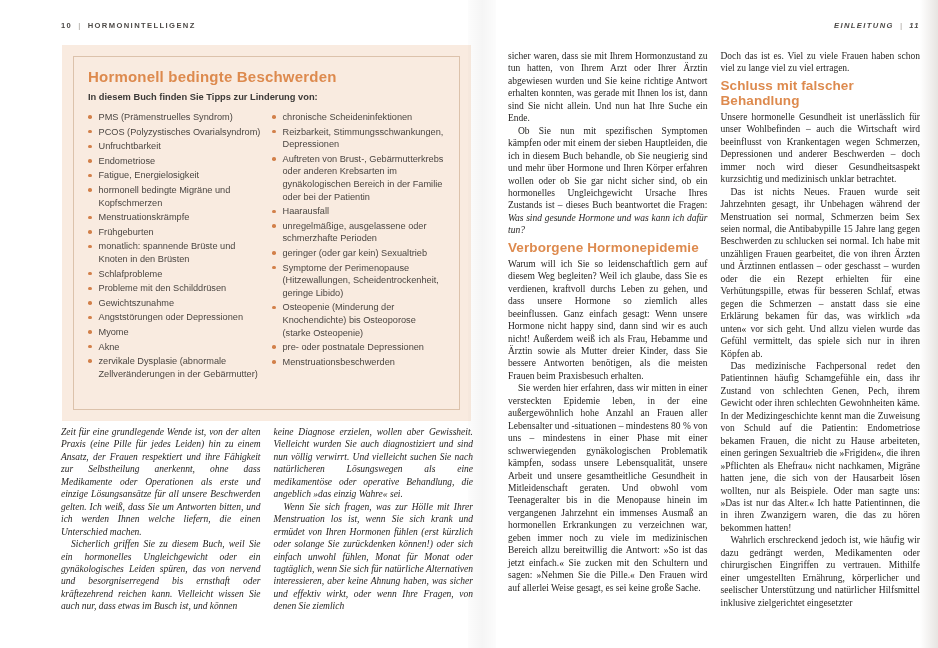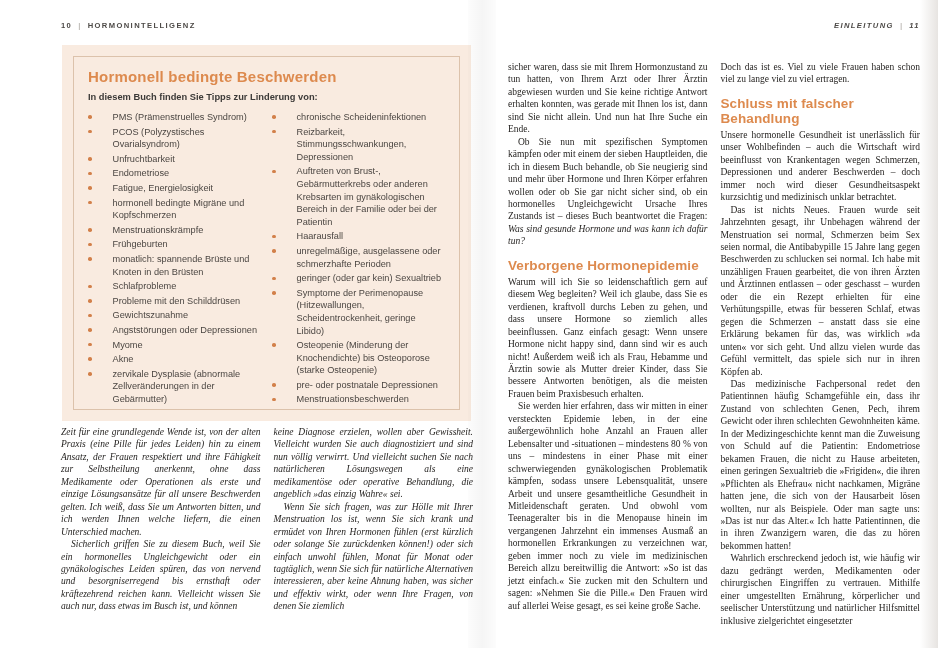--- a/index.html
+++ b/index.html
@@ -42,43 +42,43 @@
     font-family:"Liberation Sans","DejaVu Sans",sans-serif;
   }
   .box-title {
     margin:1px 0 6px; font-size:15px; font-weight:700; letter-spacing:0.2px;
     color:#dd8a4e;
   }
   .box-intro { font-size:9.3px; font-weight:700; color:#3c3a38; line-height:13px; }
   .box-cols { display:flex; gap:11px; margin-top:7px; }
   .box-cols ul { list-style:none; margin:0; padding:0; flex:1; min-width:0; }
   .box-cols li {
-    display:flex; gap:21px; font-size:9.2px; line-height:12.6px;
+    display:flex; gap:7px; font-size:9.2px; line-height:12.6px;
     color:#4b4642; margin-bottom:2px;
   }
   .box-cols .dot {
     width:3.5px; height:3.5px; border-radius:50%; background:#d2804a;
     margin-top:4.4px; flex:none;
   }
 
   
   .body-cols { position:absolute; left:0; width:412px; display:flex; gap:13px; }
   .body-cols.p10 { top:426px;font-style:italic; }
-  .body-cols.p11 { top:61px; }
+  .body-cols.p11 { top:50px; }
   .col { flex:1; min-width:0; }
   .body-p {
     margin:0; font-size:9.5px; line-height:12.45px; color:#262422;
     text-align:justify; hyphens:auto; -webkit-hyphens:auto;
   }
   .body-p.indent { text-indent:10px; }
   .body-p i { font-style:italic; }
   .col-heading {
     font-family:"Liberation Sans","DejaVu Sans",sans-serif;
     font-size:13.5px; font-weight:700; color:#dd8a4e;
-    margin:10px 0 3px; letter-spacing:0.1px;
+    margin:3px 0 3px; letter-spacing:0.1px;
   }
   .col > .col-heading:first-child { margin-top:0; }
 </style>
 </head>
 <body>
 
 <div class="spread">
 
   <div class="page page-left">
     <div class="running-head rh-left">

